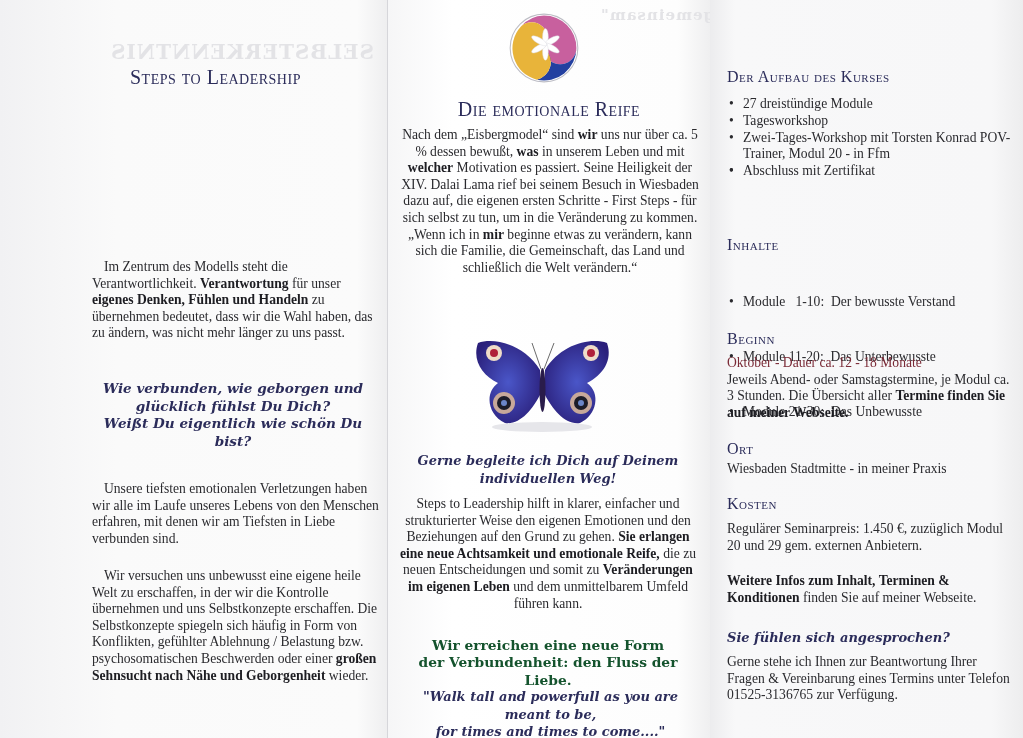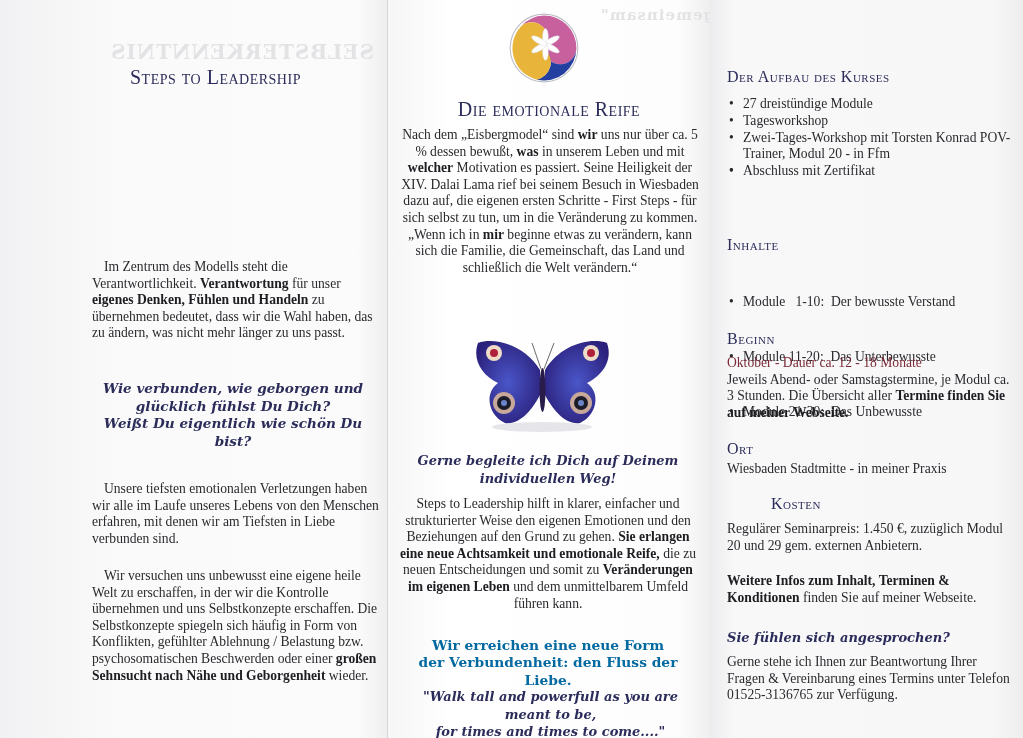--- a/index.html
+++ b/index.html
@@ -42,30 +42,30 @@
     #left-p3 { position: absolute; left: 92px; top: 481px; width: 290px; }
     #left-p4 { position: absolute; left: 92px; top: 568px; width: 295px; }
 
     
     #logo { position: absolute; left: 508px; top: 12px; width: 72px; height: 72px; }
     #mid-title { position: absolute; left: 388px; width: 322px; top: 98px; font-size: 20px; text-align: center; }
     #mid-p1 { position: absolute; left: 400px; top: 127px; width: 300px; text-align: center; }
     #butterfly { position: absolute; left: 470px; top: 335px; width: 145px; height: 100px; }
     #mid-q { position: absolute; left: 398px; top: 452px; width: 300px; text-align: center; font-size: 13px; line-height: 17.5px; }
     #mid-p2 { position: absolute; left: 398px; top: 496px; width: 300px; text-align: center; }
-    #mid-strong { position: absolute; left: 398px; top: 637px; width: 300px; text-align: center; font-size: 13.8px; line-height: 17.4px; font-weight: bold; color: #0369a1; }
+    #mid-strong { position: absolute; left: 398px; top: 637px; width: 300px; text-align: center; font-size: 13.8px; line-height: 17.4px; font-weight: bold; color: #14532d; }
     #mid-quote { position: absolute; left: 398px; top: 688px; width: 305px; text-align: center; font-size: 13px; line-height: 17.5px; }
 
     
     .rh { position: absolute; left: 727px; font-size: 16px; }
     #r-h1 { top: 68px; }
     #r-h2 { top: 236px; }
     #r-h3 { top: 330px; }
     #r-h4 { top: 440px; }
-    #r-h5 { top: 495px; margin-left: 44px; }
+    #r-h5 { top: 495px; }
     .rlist { position: absolute; left: 728px; width: 285px; list-style: none; margin: 0; padding: 0; }
     .rlist li { font-family: "Liberation Serif", serif; font-size: 13.6px; line-height: 16.8px; padding-left: 15px; position: relative; }
     .rlist li .bullet { position: absolute; left: 1px; top: 0; }
     #r-list1 { top: 96px; }
     #r-list2 { top: 256px; }
     .rp { position: absolute; left: 727px; width: 285px; }
     #r-beginn { top: 355px; }
     #r-beginn .red { color: #7a2a36; }
     #r-ort { top: 461px; }
     #r-kosten { top: 521px; }

